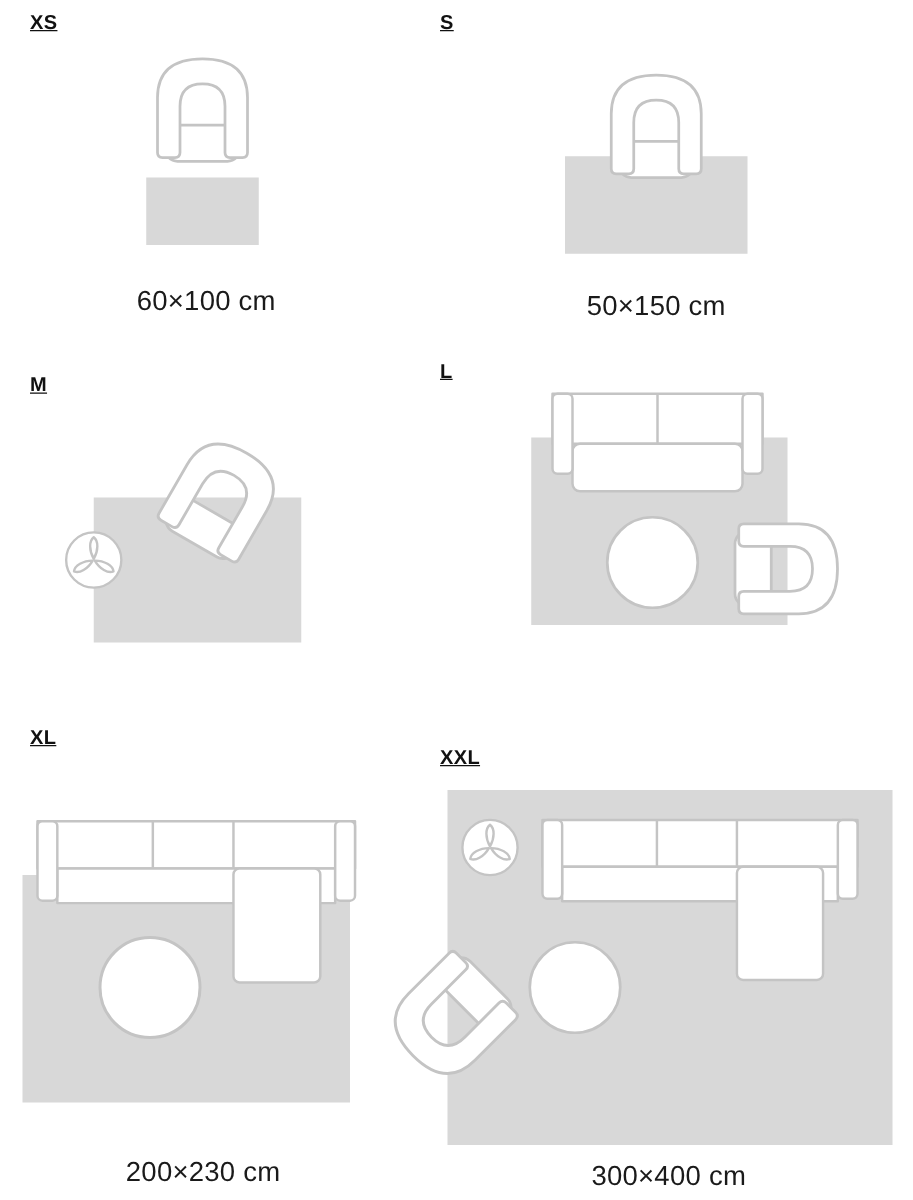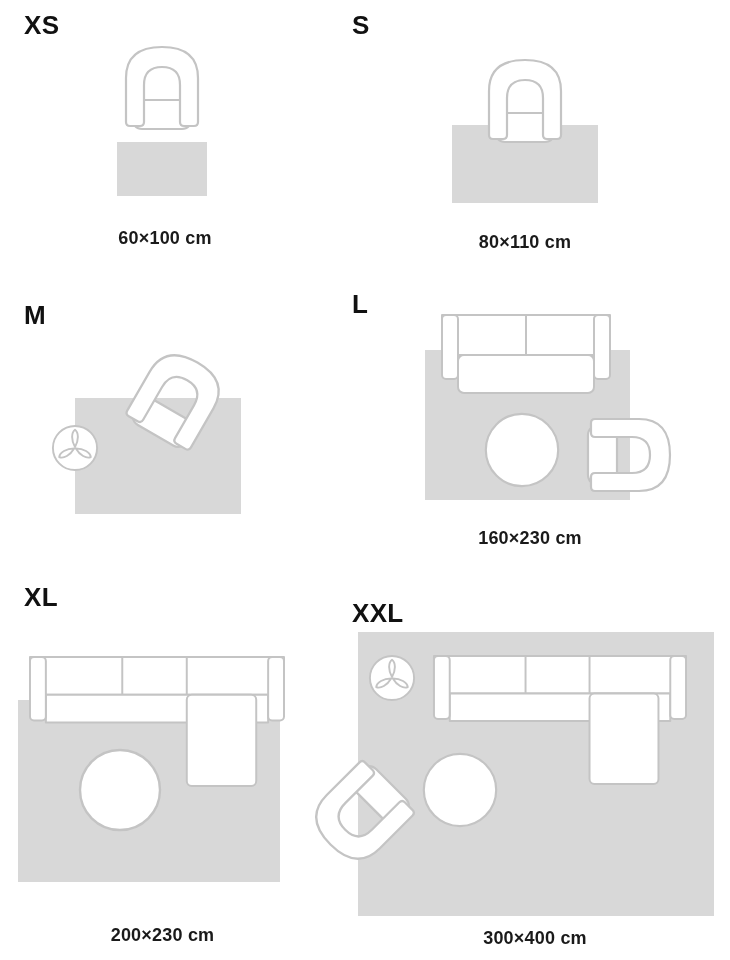--- a/index.html
+++ b/index.html
@@ -7,29 +7,30 @@
   body {
     width: 730px; height: 960px;
     position: relative;
     overflow: hidden;
     font-family: "Liberation Sans", "DejaVu Sans", sans-serif;
     color: var(--label-text, #111111);
   }
   .canvas { position: absolute; inset: 0; }
   .size-label {
     position: absolute;
-    font-size: 26px;
+    font-size: 16px;
     font-weight: 700;
     letter-spacing: 0.3px;
     color: var(--label-text, #111111);
+    text-decoration: underline;
   }
   .caption {
     position: absolute;
-    font-size: 18px;
-    font-weight: 700;
+    font-size: 22px;
+    font-weight: 400;
     letter-spacing: 0.2px;
     text-align: center;
     color: var(--caption-text, #1a1a1a);
   }
   .scene { position: absolute; overflow: visible; }
   .rug { fill: var(--rug-fill, #d8d8d8); }
 </style>
 </head>
 <body>
 
@@ -82,41 +83,40 @@
     <rect class="rug" x="27" y="107" width="90" height="54"></rect>
     <use href="#armchair" xlink:href="#armchair" x="27" y="7" width="90" height="90"></use>
   </svg>
   <div class="caption" style="left:90px;top:228px;width:150px">60×100 cm</div>
 
   <div class="size-label" style="left:352px;top:10px">S</div>
   <svg class="scene" style="left:440px;top:50px" width="170" height="165" viewBox="0 0 170 165">
     <rect class="rug" x="12" y="75" width="146" height="78"></rect>
     <use href="#armchair" xlink:href="#armchair" x="40" y="5" width="90" height="90"></use>
   </svg>
-  <div class="caption" style="left:440px;top:232px;width:170px">80×110 cm</div>
+  <div class="caption" style="left:440px;top:232px;width:170px">50×150 cm</div>
 
   <div class="size-label" style="left:24px;top:300px">M</div>
   <svg class="scene" style="left:45px;top:330px" width="205" height="190" viewBox="0 0 205 190">
     <rect class="rug" x="30" y="68" width="166" height="116"></rect>
     <use href="#plant" xlink:href="#plant" x="6" y="94" width="48" height="48"></use>
     <g transform="translate(132,68) rotate(30)">
       <use href="#armchair" xlink:href="#armchair" x="-46" y="-46" width="92" height="92"></use>
     </g>
   </svg>
 
   <div class="size-label" style="left:352px;top:289px">L</div>
   <svg class="scene" style="left:415px;top:305px" width="265" height="215" viewBox="0 0 265 215">
     <rect class="rug" x="10" y="45" width="205" height="150"></rect>
     <use href="#sofa" xlink:href="#sofa" x="25" y="8" width="172" height="82"></use>
     <use href="#table" xlink:href="#table" x="69" y="107" width="76" height="76"></use>
     <g transform="translate(215,150) rotate(90)">
       <use href="#armchair" xlink:href="#armchair" x="-45" y="-45" width="90" height="90"></use>
     </g>
   </svg>
-  <div class="caption" style="left:415px;top:528px;width:230px">160×230 cm</div>
 
   <div class="size-label" style="left:24px;top:582px">XL</div>
   <svg class="scene" style="left:10px;top:640px" width="290" height="260" viewBox="0 0 290 260">
     <rect class="rug" x="8" y="60" width="262" height="182"></rect>
     <use href="#sectional" xlink:href="#sectional" x="18" y="15" width="258" height="134"></use>
     <use href="#table" xlink:href="#table" x="68" y="108" width="84" height="84"></use>
   </svg>
   <div class="caption" style="left:10px;top:925px;width:305px">200×230 cm</div>
 
   <div class="size-label" style="left:352px;top:598px">XXL</div>

